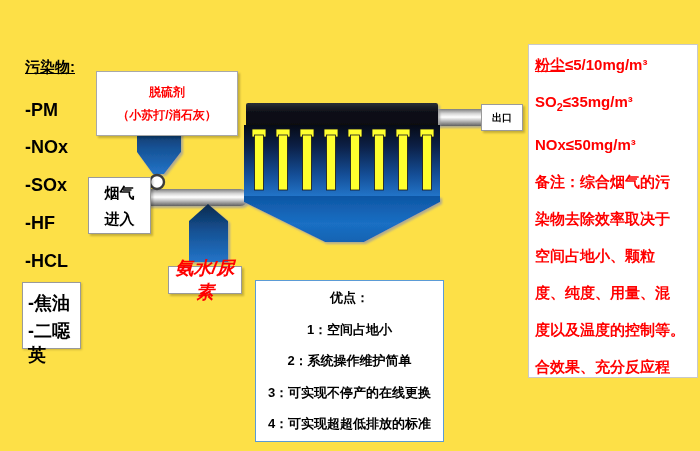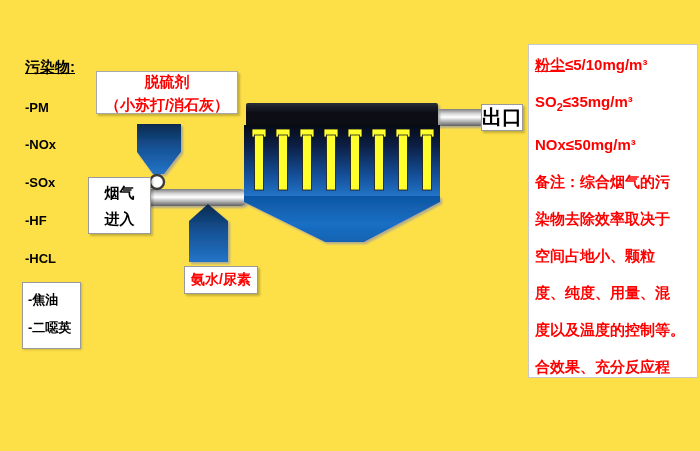--- a/index.html
+++ b/index.html
@@ -5,38 +5,38 @@
   * { margin:0; padding:0; box-sizing:border-box; }
   html,body { background:#fff; }
   body { font-family:"Liberation Sans","DejaVu Sans",sans-serif; }
   .canvas { position:relative; width:700px; height:451px; background:#fde047; overflow:hidden; }
 
   .abs { position:absolute; }
 
   
   .pol-title { position:absolute; left:25px; font-weight:bold; font-size:15px; color:#000;
                text-decoration:underline; }
-  .pol-item  { position:absolute; left:25px; font-weight:bold; font-size:13px; color:#000; }
+  .pol-item  { position:absolute; left:25px; font-weight:bold; font-size:18px; color:#000; }
   .dioxin-box { position:absolute; left:22px; top:282px; width:59px; height:67px;
                 border:1px solid #9a9a9a; background:#fff; box-shadow:1px 1px 2px rgba(0,0,0,.18); }
   .dioxin-box .pol-item { left:5px; }
 
   
   .label-box { position:absolute; background:#fff; border:1px solid #9a9a9a;
                box-shadow:1.5px 1.5px 2px rgba(0,0,0,.22);
                display:flex; flex-direction:column; align-items:center; justify-content:center;
                text-align:center; }
   .red  { color:#FF0000; }
 
-  .desulf-box { left:96px; top:71px; width:142px; height:43px; border-color:#a8a8a8;
-                font-size:15px; font-weight:bold; line-height:23px;text-align:right; }
+  .desulf-box { left:96px; top:71px; width:142px; height:65px; border-color:#a8a8a8;
+                font-size:12px; font-weight:bold; line-height:23px;text-align:right; }
   .fluegas-box { left:88px; top:177px; width:63px; height:57px; font-size:15px; font-weight:bold;
                  line-height:26px; color:#000; }
-  .ammonia-box { left:184px; top:266px; width:74px; height:28px; font-size:14px; font-weight:bold; }
-  .outlet-box  { left:481px; top:104px; width:42px; height:27px; font-size:20px; font-weight:bold;
+  .ammonia-box { left:168px; top:266px; width:74px; height:28px; font-size:18px; font-weight:bold;font-style:italic; }
+  .outlet-box  { left:481px; top:104px; width:42px; height:27px; font-size:10px; font-weight:bold;
                  color:#000; }
 
   
   .adv-box { position:absolute; left:255px; top:280px; width:189px; height:162px;
              border:1.6px solid #5b9bd5; background:#fff;
              display:flex; flex-direction:column; justify-content:space-between;
              padding:8px 2px; text-align:center; }
   .adv-line { font-size:13px; font-weight:bold; color:#000; white-space:nowrap; }
 
   
@@ -160,20 +160,27 @@
   </div>
 
   <div class="label-box ammonia-box red">
     <div>氨水/尿素</div>
   </div>
 
   <div class="label-box outlet-box">
     <div>出口</div>
   </div>
 
+  <div class="adv-box">
+    <div class="adv-line">优点：</div>
+    <div class="adv-line">1：空间占地小</div>
+    <div class="adv-line">2：系统操作维护简单</div>
+    <div class="adv-line">3：可实现不停产的在线更换</div>
+    <div class="adv-line">4：可实现超超低排放的标准</div>
+  </div>
 
   <div class="note-panel">
     <div class="note-line">
       <span class="u">粉尘</span><span>≤5/10mg/m³</span>
     </div>
     <div class="note-line">
       <span>SO</span><span class="sub">2</span><span>≤35mg/m³</span>
     </div>
     <div class="note-line">NOx≤50mg/m³</div>
     <div class="note-line">备注：综合烟气的污</div>

